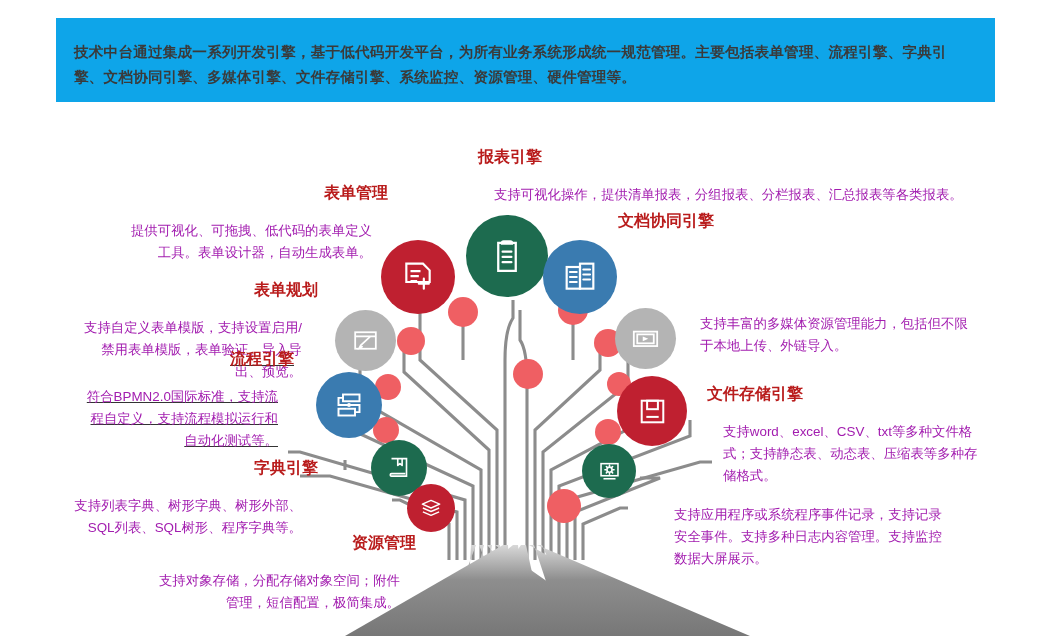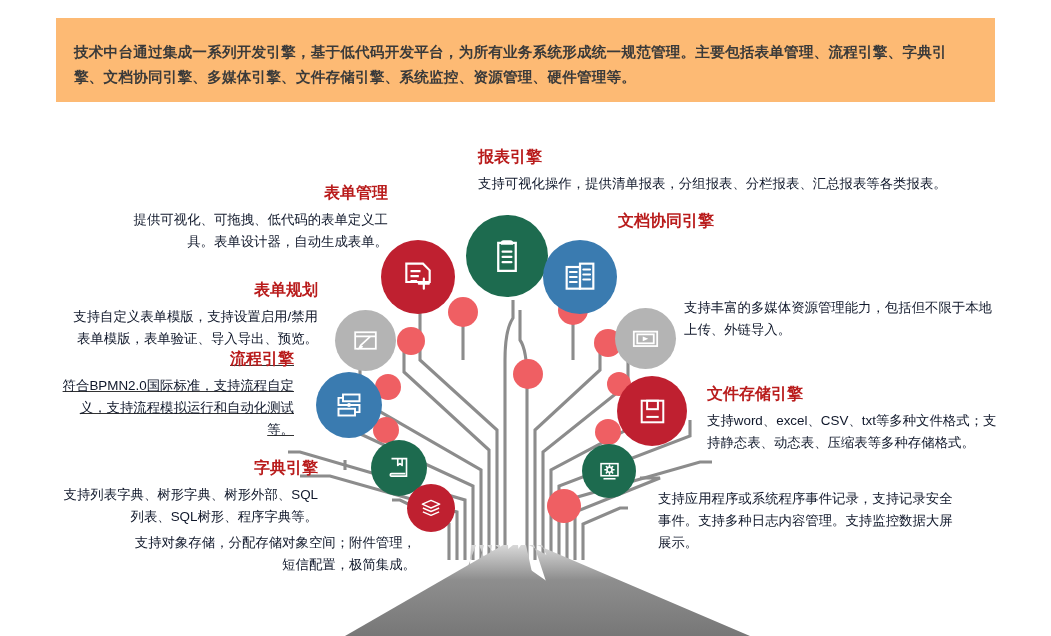--- a/index.html
+++ b/index.html
@@ -16,21 +16,21 @@
     color: #333333;
   }
 
   
   #banner {
     position: absolute;
     left: 56px;
     top: 18px;
     width: 939px;
     height: 84px;
-    background: #fdba74;
+    background: #0ea5e9;
     box-sizing: border-box;
     padding: 22px 20px 0 18px;
   }
   #banner-text {
     font-size: 14.6px;
     font-weight: bold;
     line-height: 25px;
     letter-spacing: .2px;
     color: #3a3a3a;
     margin: 0;
@@ -62,22 +62,22 @@
     font-size: 16px;
     font-weight: bold;
     color: #b91c1c;
     line-height: 22px;
     margin: 0 0 5px 0;
     white-space: nowrap;
   }
   .block .desc {
     font-size: 13.4px;
     line-height: 22px;
-    color: #0f172a;
-    margin: 0;
+    color: #a21caf;
+    margin: 16px;
   }
   .block.right-align { text-align: right; }
   .block.left-align  { text-align: left; }
 </style>
 </head>
 <body>
 
 <div id="banner">
   <p id="banner-text">技术中台通过集成一系列开发引擎，基于低代码开发平台，为所有业务系统形成统一规范管理。主要包括表单管理、流程引擎、字典引擎、文档协同引擎、多媒体引擎、文件存储引擎、系统监控、资源管理、硬件管理等。</p>
 </div>
@@ -281,14 +281,15 @@
 <div class="block right-align" style="left:58px; top:457px; width:260px;">
   <div class="title">字典引擎</div>
   <div class="desc">支持列表字典、树形字典、树形外部、SQL列表、SQL树形、程序字典等。</div>
 </div>
 
 <div class="block left-align" style="left:658px; top:488px; width:300px;">
   <div class="desc">支持应用程序或系统程序事件记录，支持记录安全事件。支持多种日志内容管理。支持监控数据大屏展示。</div>
 </div>
 
 <div class="block right-align" style="left:134px; top:532px; width:282px;">
+  <div class="title">资源管理</div>
   <div class="desc">支持对象存储，分配存储对象空间；附件管理，短信配置，极简集成。</div>
 </div>
 
 </body></html>

